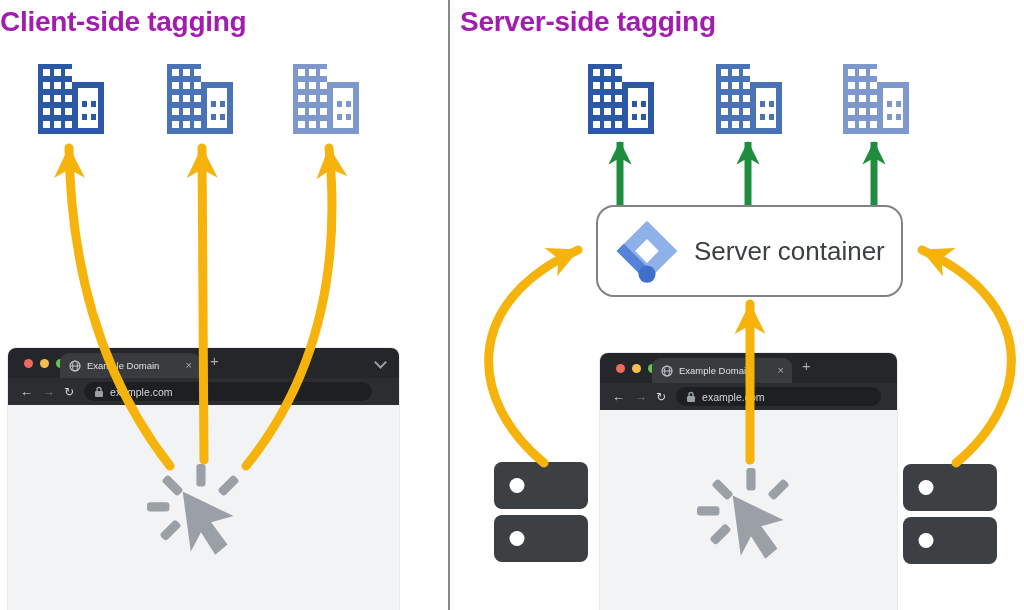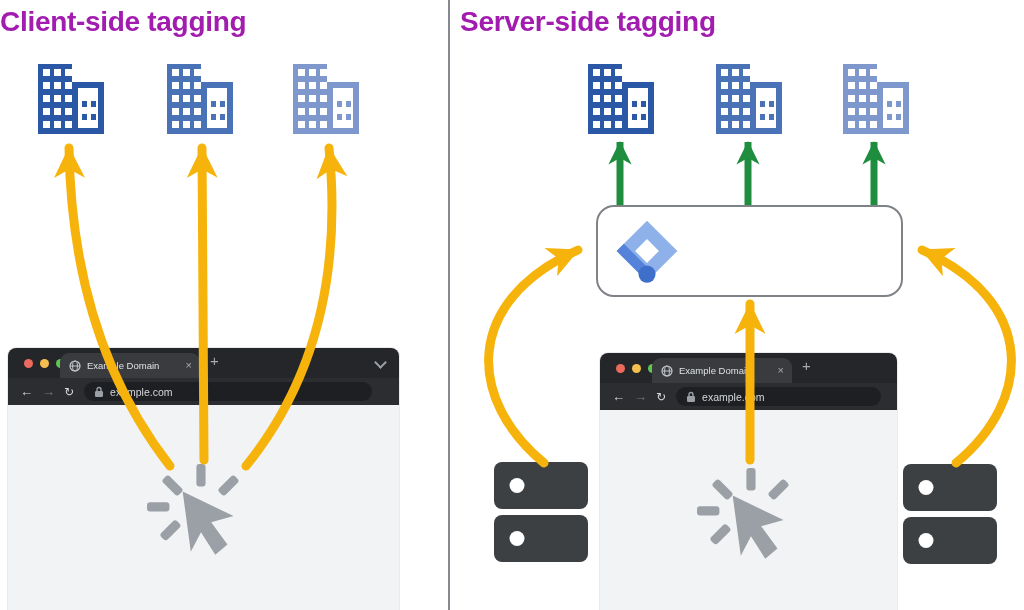--- a/index.html
+++ b/index.html
@@ -190,20 +190,21 @@
       <use href="#sym-building"></use>
     </svg>
   <svg class="building b-light" style="left:838px">
       <use href="#sym-building"></use>
     </svg>
 
   <div class="server-box">
     <svg class="gtm">
         <use href="#sym-gtm"></use>
       </svg>
+    <span class="label">Server container</span>
   </div>
 
   <div class="bw right-win">
     <div class="tabbar">
       <span class="lights">
         <i class="l-red"></i>
         <i class="l-yellow"></i>
         <i class="l-green"></i>
       </span>
       <span class="tab">

